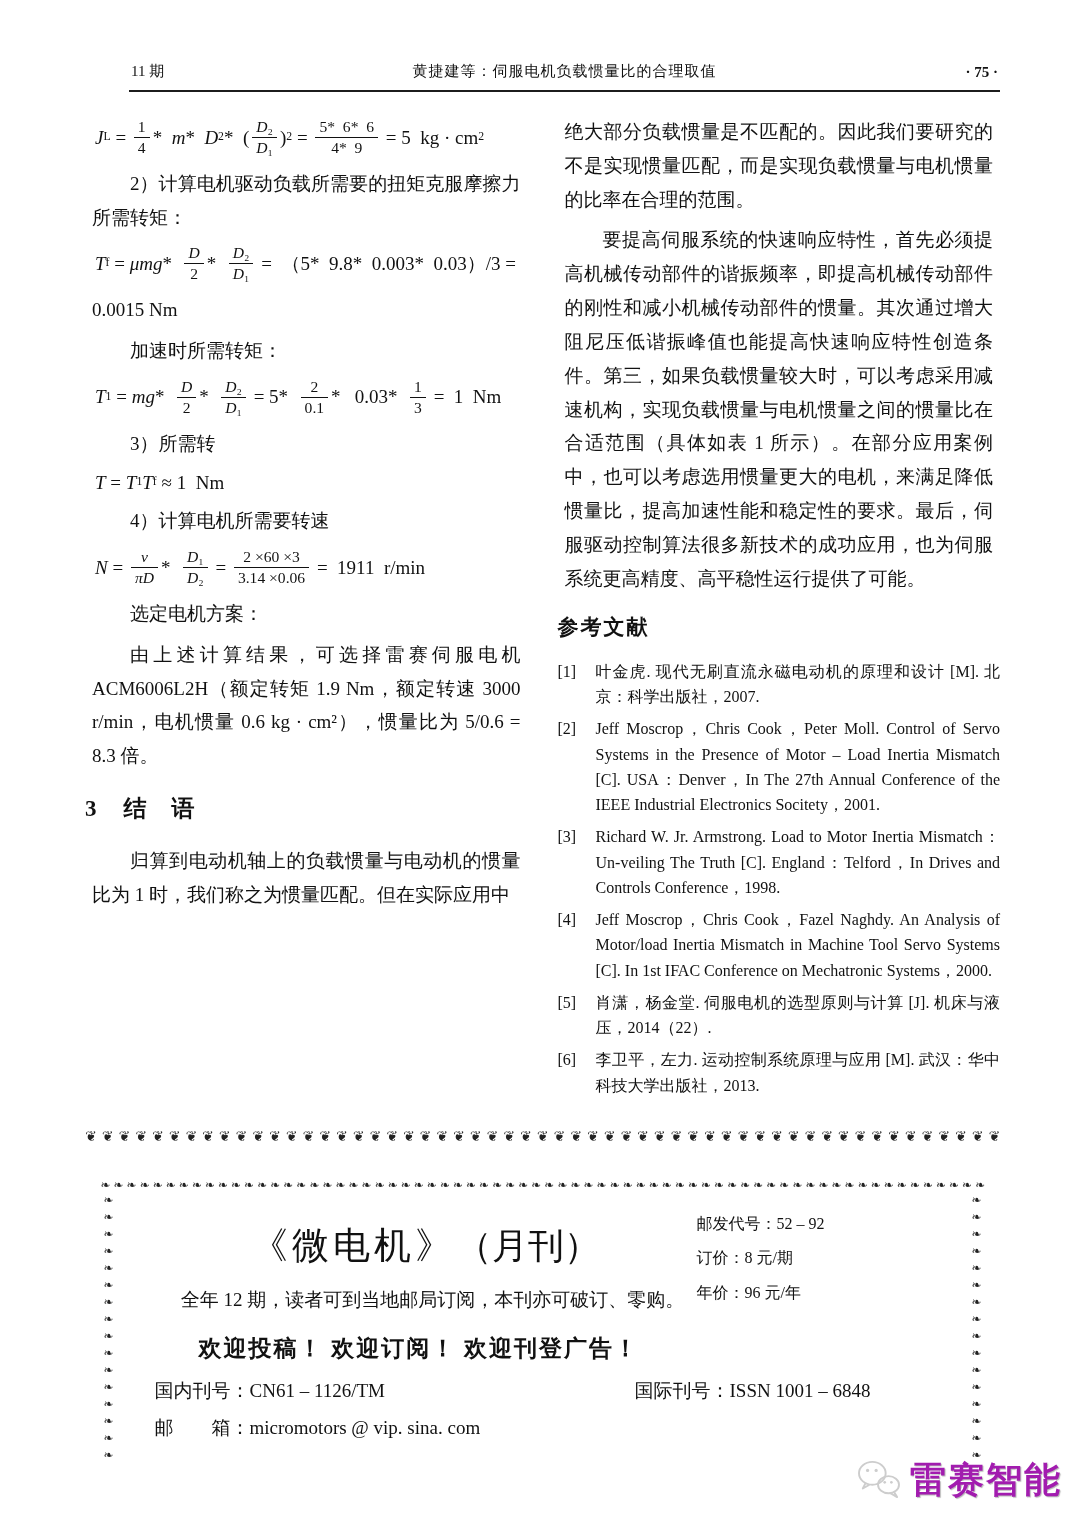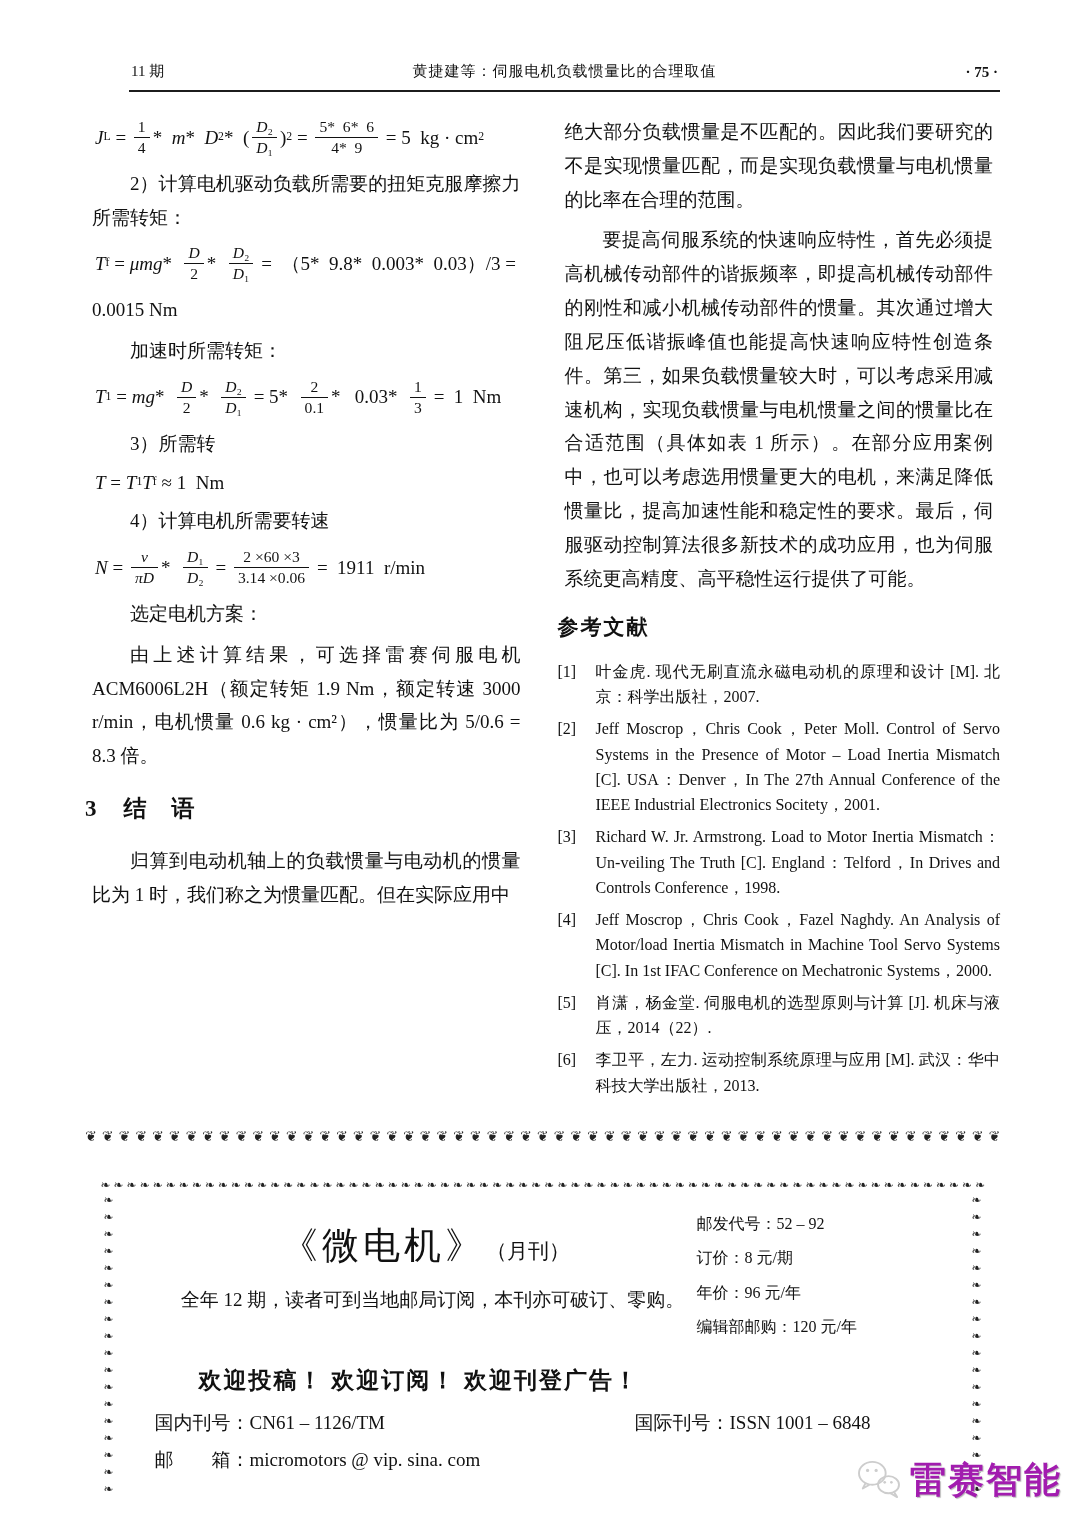--- a/index.html
+++ b/index.html
@@ -45,21 +45,21 @@
        font-family:"DejaVu Sans",sans-serif;letter-spacing:3px;}
   .orn-h{left:0;right:0;height:16px;line-height:16px;white-space:nowrap;}
   .orn-top{top:0;}
   .orn-v{top:16px;bottom:16px;width:16px;writing-mode:vertical-rl;
          line-height:16px;white-space:nowrap;}
   .orn-left{left:0;} .orn-right{right:0;}
   .ad-inner{padding:28px 50px 30px 54px;}
   .ad-top{display:flex;}
   .ad-title-wrap{flex:1;text-align:center;padding-top:16px;}
   .ad-title{font-size:37px;letter-spacing:4px;}
-  .ad-subtitle{font-size:21px;}
+  .ad-subtitle{font-size:36px;}
   .ad-note{font-size:19px;margin:16px 0 0 14px;}
   .ad-info{width:238px;font-size:16px;line-height:2.15;padding-top:2px;flex-shrink:0;}
   .ad-welcome{font-size:23px;font-weight:bold;letter-spacing:2px;margin:20px 0 8px 44px;}
   .ad-row{display:flex;font-size:19px;line-height:1.95;}
   .ad-row .lft{flex:1;}
   .ad-row .rgt{width:300px;flex-shrink:0;}
   
   .wm{position:absolute;right:18px;bottom:22px;display:flex;align-items:center;gap:8px;}
   .wm-text{font-family:"Liberation Sans","DejaVu Sans",sans-serif;font-size:36px;
            font-weight:bold;color:#a21caf;letter-spacing:2px;
@@ -140,21 +140,20 @@
       <div class="ad-inner">
         <div class="ad-top">
           <div class="ad-title-wrap">
             <span class="ad-title">《微电机》</span><span class="ad-subtitle">（月刊）</span>
             <div class="ad-note">全年 12 期，读者可到当地邮局订阅，本刊亦可破订、零购。</div>
           </div>
           <div class="ad-info">
             <div>邮发代号：52 – 92</div>
             <div>订价：8 元/期</div>
             <div>年价：96 元/年</div>
-            <div>编辑部邮购：120 元/年</div>
           </div>
         </div>
 
         <div class="ad-welcome">欢迎投稿！ 欢迎订阅！ 欢迎刊登广告！</div>
 
         <div class="ad-row">
           <span class="lft">国内刊号：CN61 – 1126/TM</span>
           <span class="rgt">国际刊号：ISSN 1001 – 6848</span>
         </div>
         <div class="ad-row">

